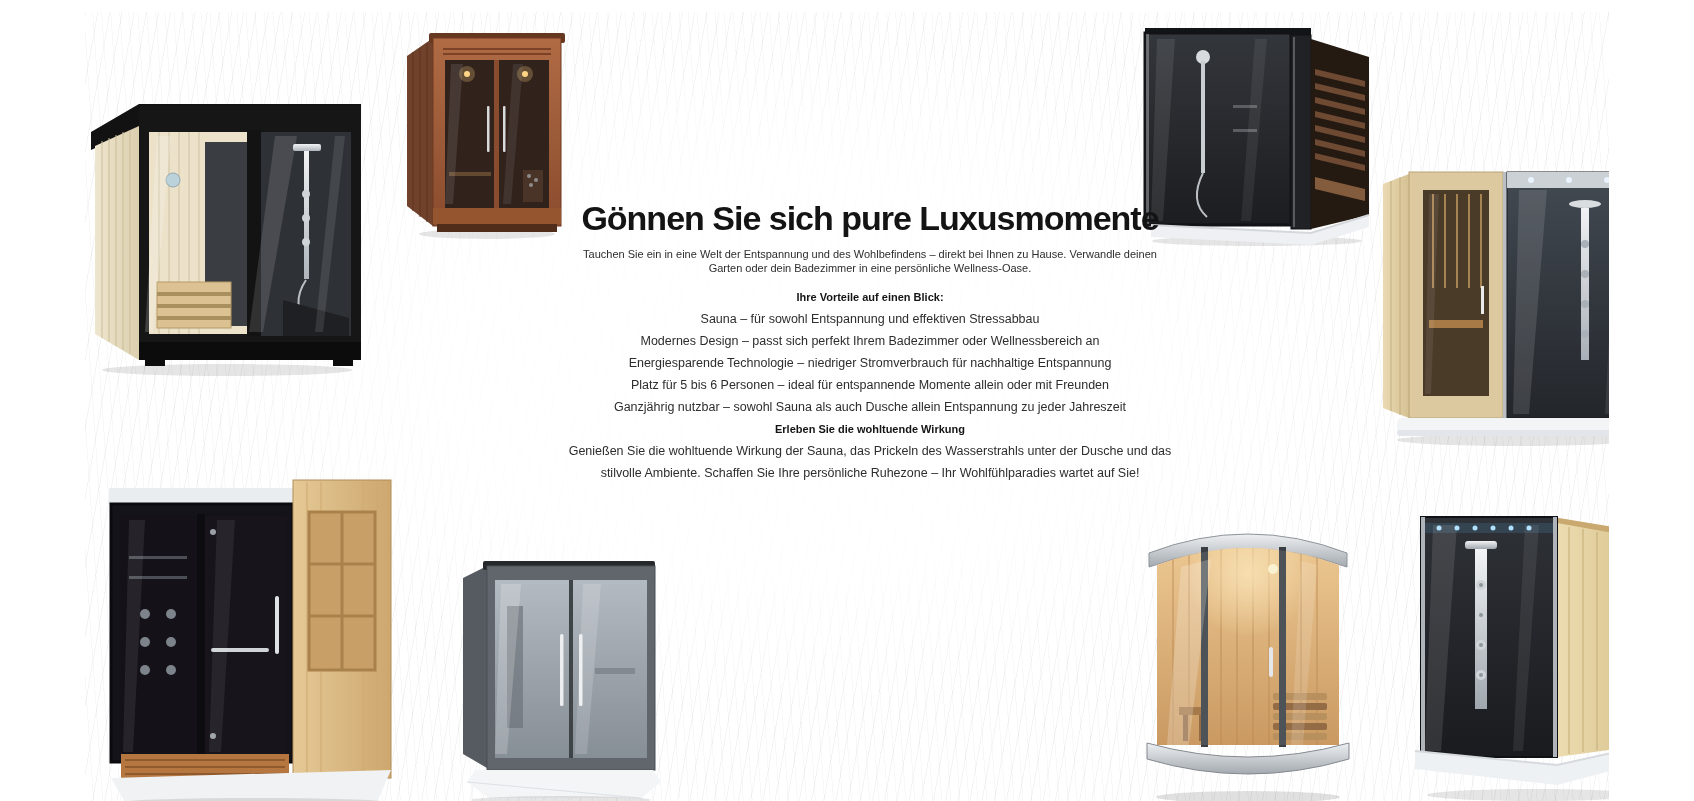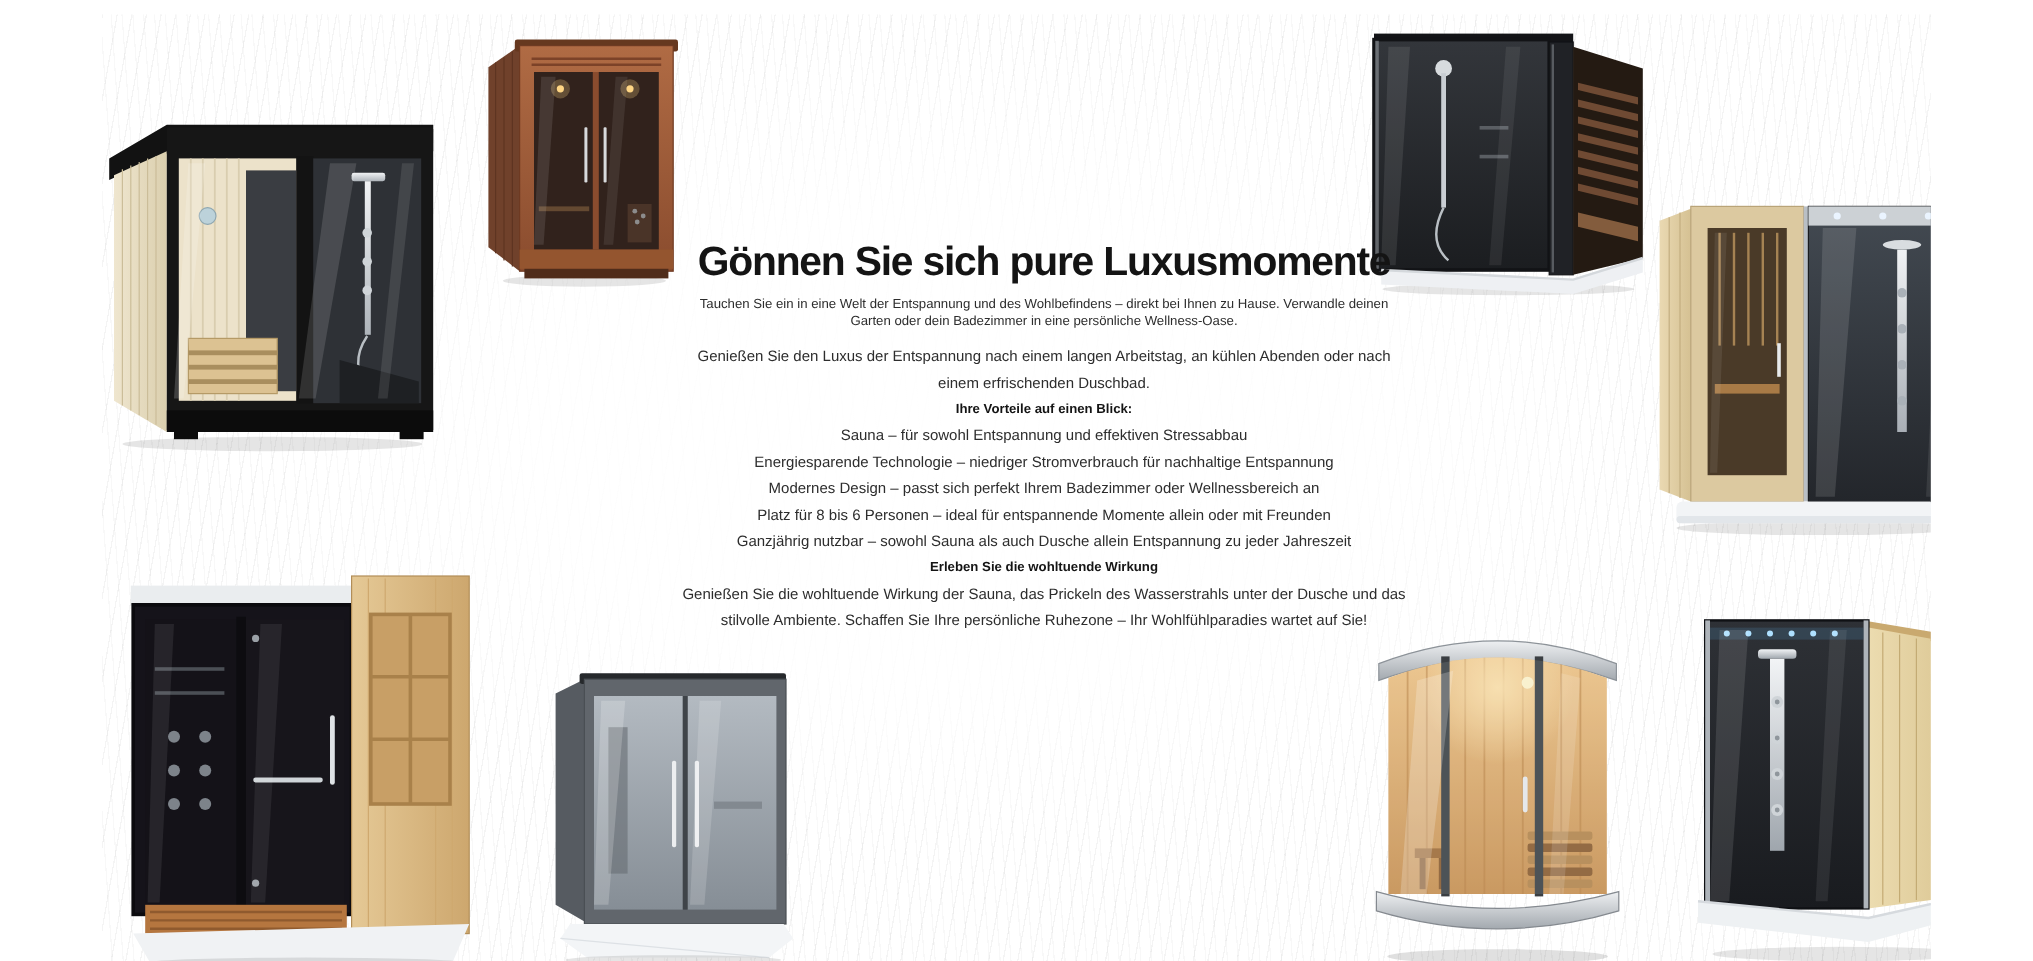--- a/index.html
+++ b/index.html
@@ -31,26 +31,25 @@
 </head>
 <body>
 
 <div class="canvas">
   <div class="center-fade"></div>
 
   <div class="textblock">
     <h1 class="hero-title">Gönnen Sie sich pure Luxusmomente</h1>
     <p class="intro">Tauchen Sie ein in eine Welt der Entspannung und des Wohlbefindens – direkt bei Ihnen zu Hause. Verwandle deinen Garten oder dein Badezimmer in eine persönliche Wellness-Oase.</p>
     <div class="rhythm">
-      <p>Genießen Sie den Luxus der Entspannung nach einem langen Arbeitstag, an kühlen Abenden oder nach einem erfrischenden Duschbad.</p>
       <p class="sub">Ihre Vorteile auf einen Blick:</p>
       <p>Sauna – für sowohl Entspannung und effektiven Stressabbau</p>
+      <p>Modernes Design – passt sich perfekt Ihrem Badezimmer oder Wellnessbereich an</p>
       <p>Energiesparende Technologie – niedriger Stromverbrauch für nachhaltige Entspannung</p>
-      <p>Modernes Design – passt sich perfekt Ihrem Badezimmer oder Wellnessbereich an</p>
-      <p>Platz für 8 bis 6 Personen – ideal für entspannende Momente allein oder mit Freunden</p>
+      <p>Platz für 5 bis 6 Personen – ideal für entspannende Momente allein oder mit Freunden</p>
       <p>Ganzjährig nutzbar – sowohl Sauna als auch Dusche allein Entspannung zu jeder Jahreszeit</p>
       <p class="sub">Erleben Sie die wohltuende Wirkung</p>
       <p>Genießen Sie die wohltuende Wirkung der Sauna, das Prickeln des Wasserstrahls unter der Dusche und das stilvolle Ambiente. Schaffen Sie Ihre persönliche Ruhezone – Ihr Wohlfühlparadies wartet auf Sie!</p>
     </div>
   </div>
 
   <figure class="product" style="left:2px;top:72px;width:282px;height:294px" aria-label="sauna-dusch-kombination-schwarz-helles-holz">
     <svg viewBox="0 0 282 294">
       <defs>
         <linearGradient id="p1wood" x1="0" y1="0" x2="1" y2="0">

